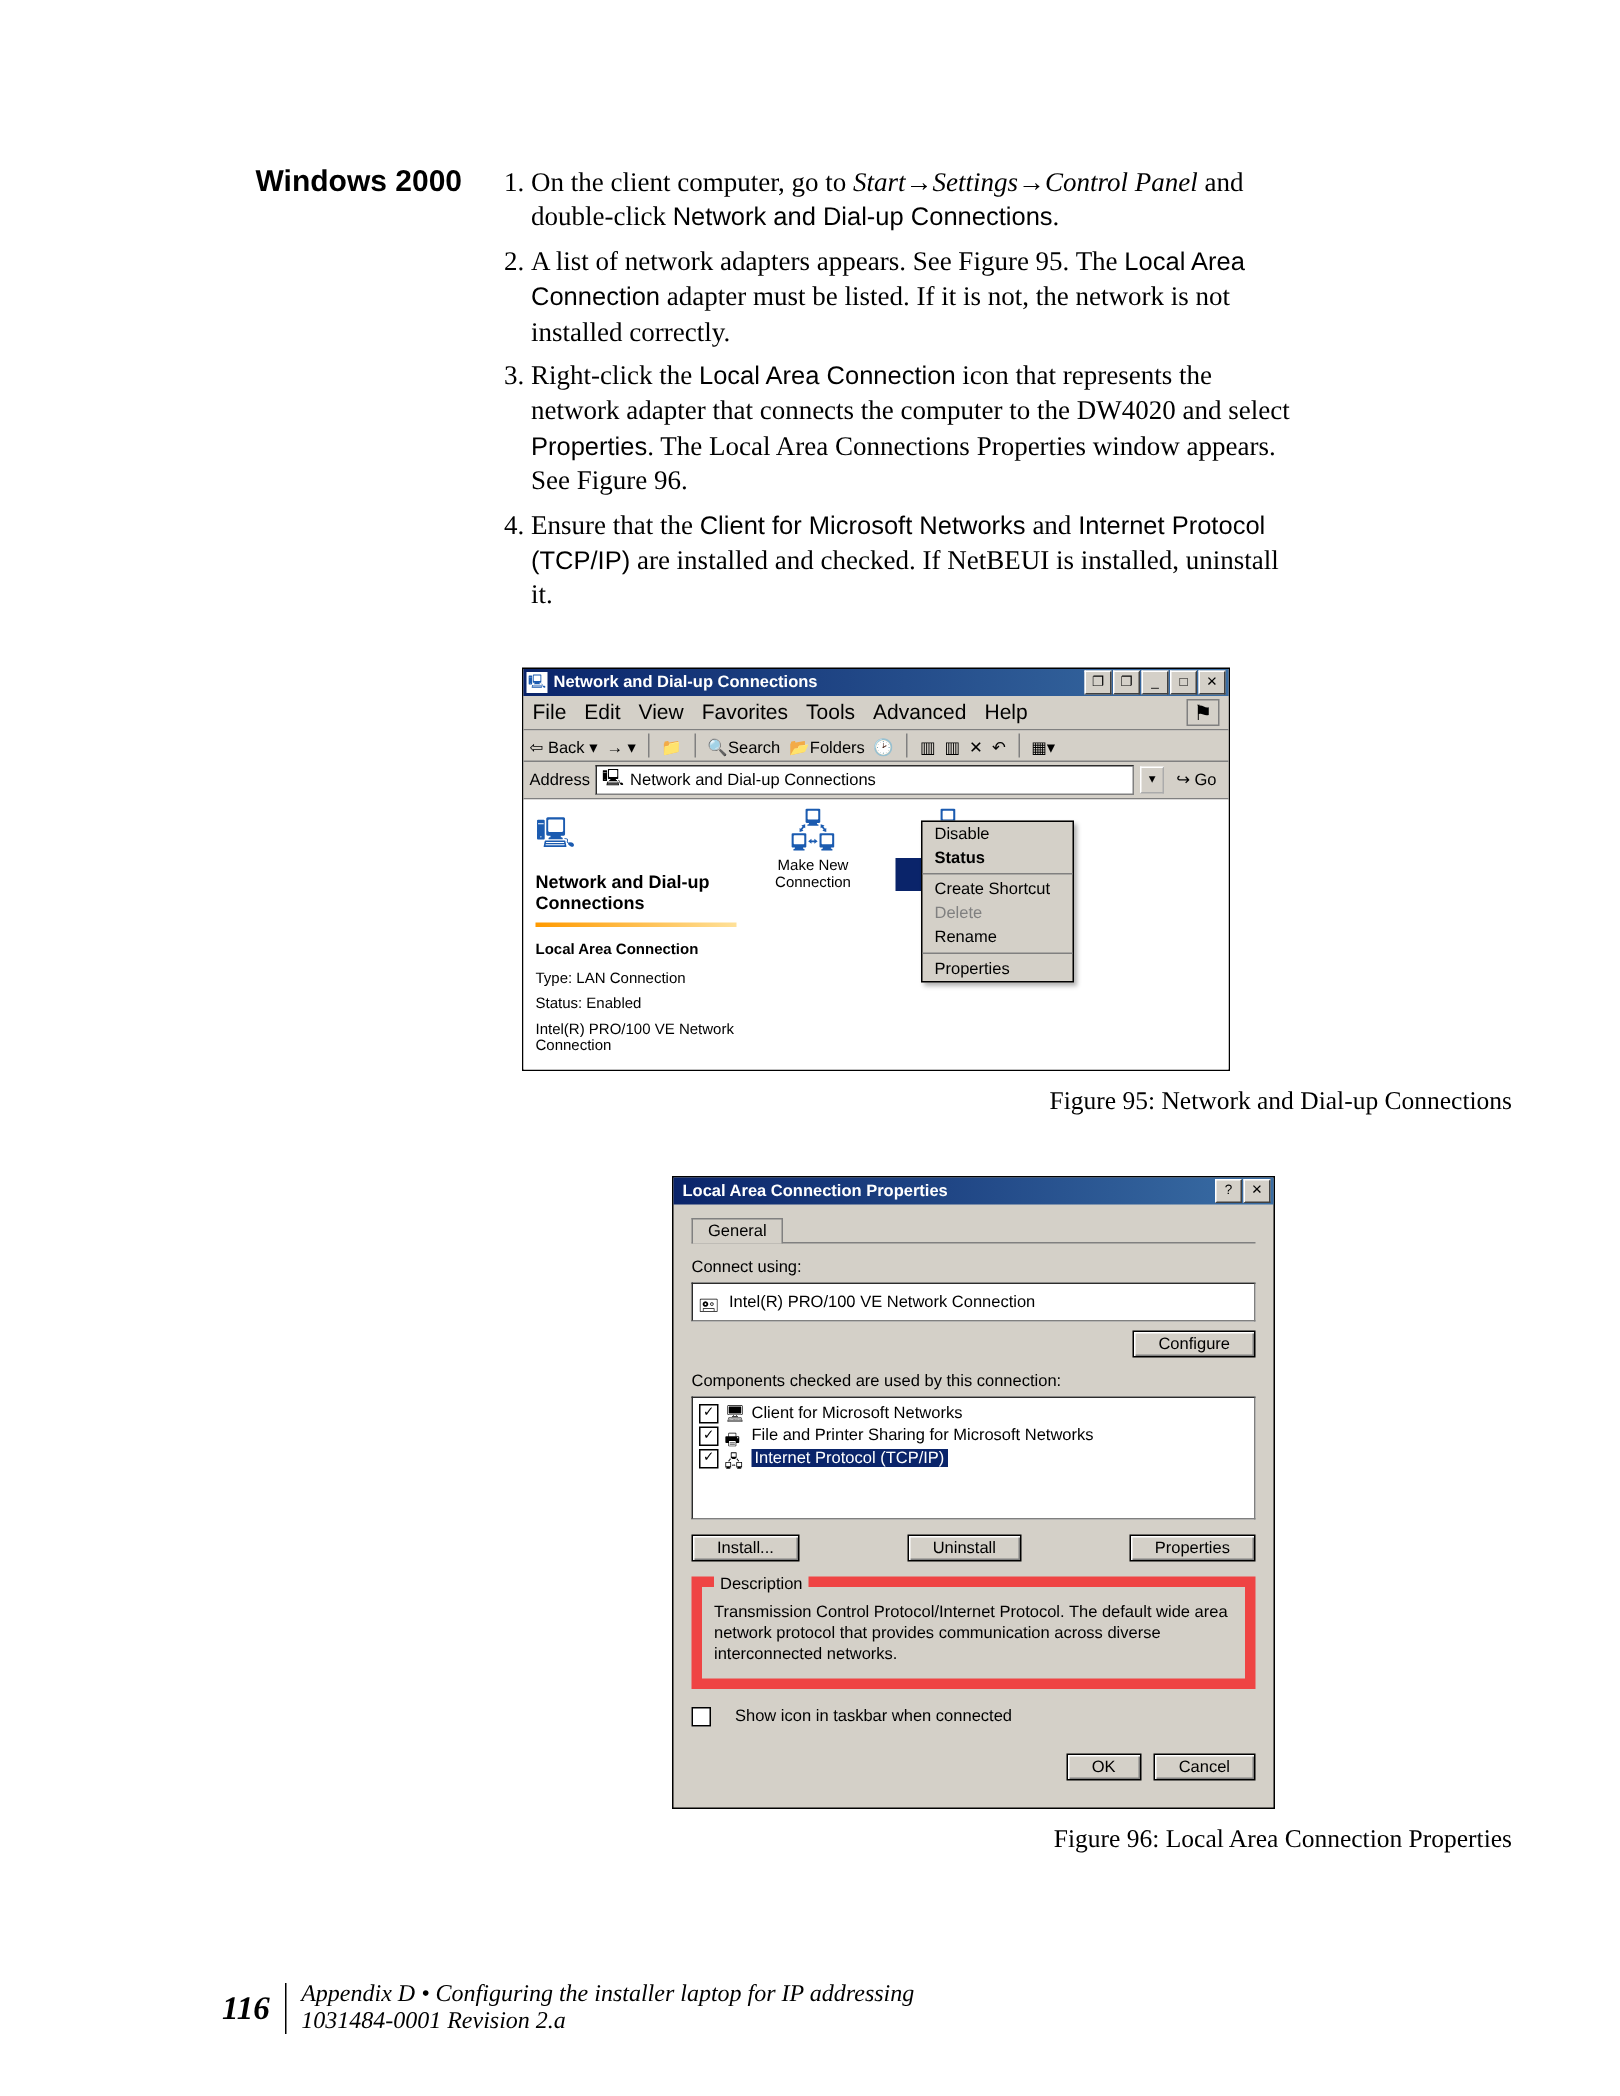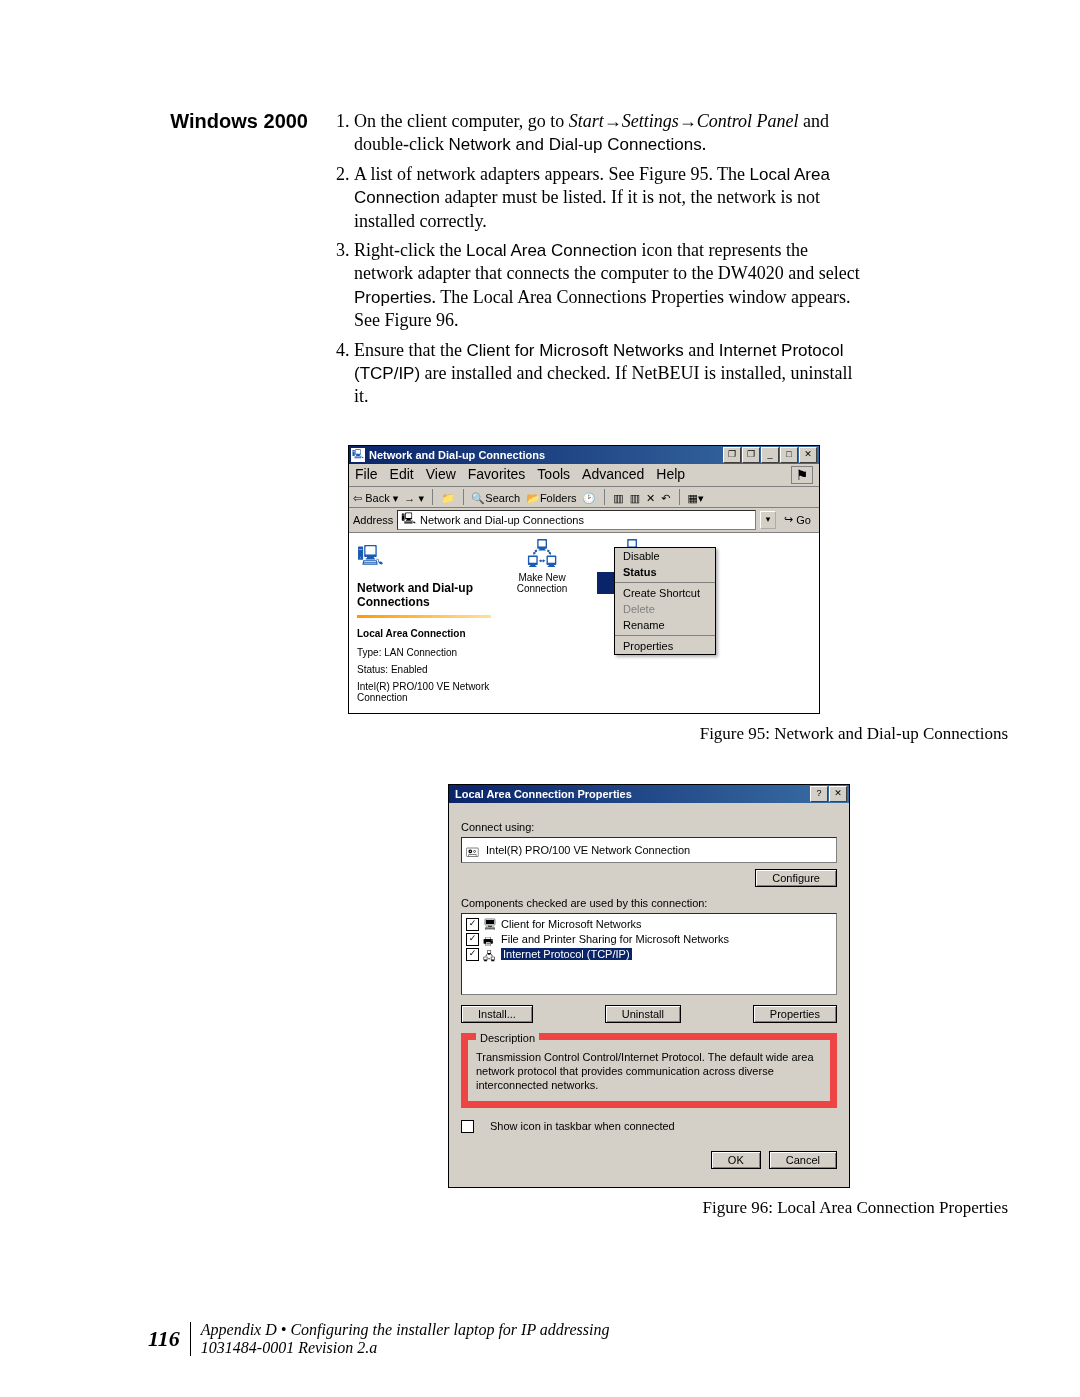--- a/index.html
+++ b/index.html
@@ -290,20 +290,23 @@
   <div class="fig-wrap" style="margin-left:300px; margin-top:40px;">
     <div class="dlg">
       <div class="titlebar">
         <span class="tb-title" style="padding-left:4px;">Local Area Connection Properties</span>
         <div class="tb-btns">
           <span class="tb-btn">?</span>
           <span class="tb-btn">✕</span>
         </div>
       </div>
       <div class="dlg-body">
+        <div class="tabhdr">
+          <div class="tab">General</div>
+        </div>
 
         <div class="dlg-label">Connect using:</div>
         <div class="dlg-box">
           <span class="sm-icon">🖭</span>
           <span>Intel(R) PRO/100 VE Network Connection</span>
         </div>
         <div class="dlg-btnrow">
           <div class="dlg-btn">Configure</div>
         </div>
 
@@ -327,21 +330,21 @@
         </div>
 
         <div class="btnrow3">
           <div class="dlg-btn">Install...</div>
           <div class="dlg-btn">Uninstall</div>
           <div class="dlg-btn">Properties</div>
         </div>
 
         <div class="fieldset">
           <span class="legend">Description</span>
-          <div class="desc">Transmission Control Control/Internet Protocol. The default wide area network protocol that provides communication across diverse interconnected networks.</div>
+          <div class="desc">Transmission Control Protocol/Internet Protocol. The default wide area network protocol that provides communication across diverse interconnected networks.</div>
         </div>
 
         <div class="taskbar-row">
           <span class="chk" style="background:#fff;"></span>
           <span>Show icon in taskbar when connected</span>
         </div>
 
         <div class="dlg-btnrow" style="margin-top:18px;">
           <div class="dlg-btn">OK</div>
           <div class="dlg-btn">Cancel</div>

